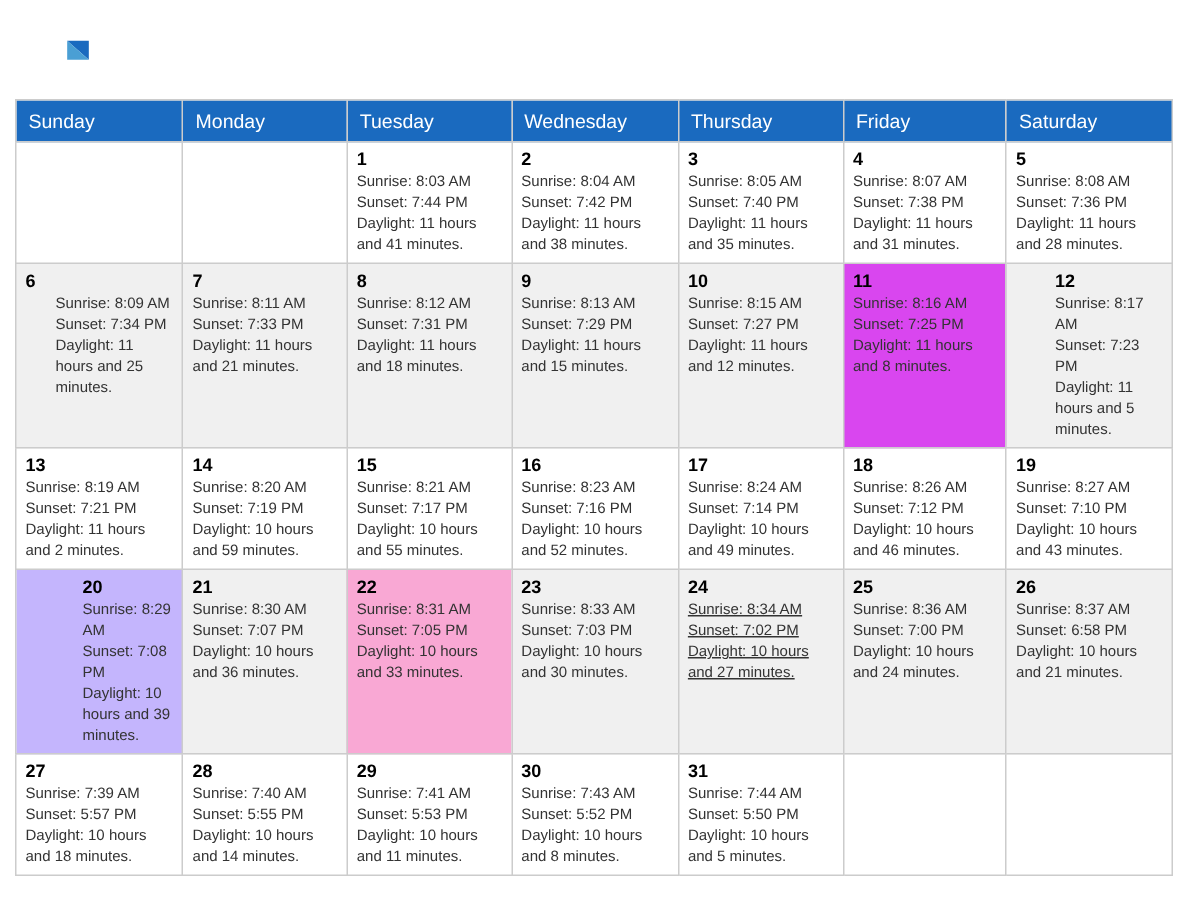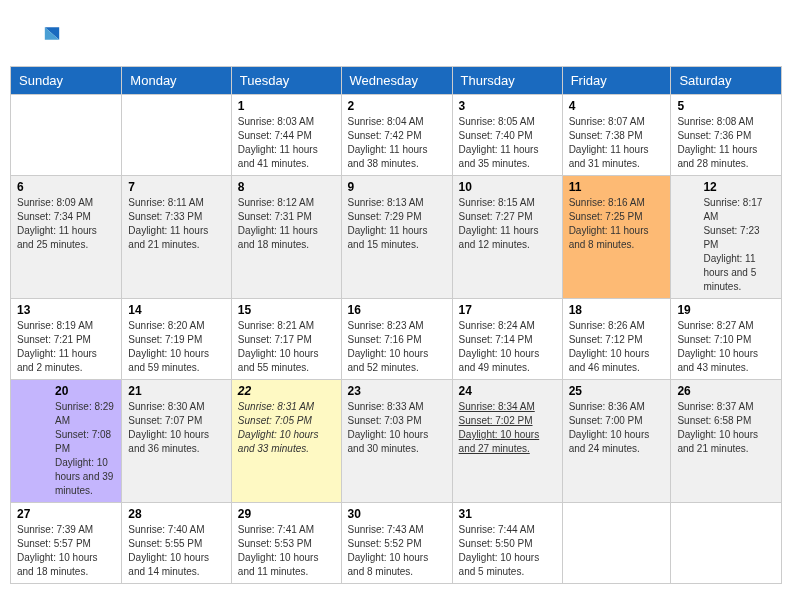--- a/index.html
+++ b/index.html
@@ -158,21 +158,21 @@
         <td>
           <span class="day-num">5</span>
           <div class="day-info" style="white-space: pre-line;">Sunrise: 8:08 AM
 Sunset: 7:36 PM
 Daylight: 11 hours and 28 minutes.</div>
         </td>
       </tr>
       <tr style="background: rgb(240, 240, 240);">
         <td style="background: rgb(240, 240, 240);">
           <span class="day-num">6</span>
-          <div class="day-info" style="white-space: pre-line;">Sunrise: 8:09 AM
+          <div class="day-info" style="white-space: pre-line; margin-left: 20px;">Sunrise: 8:09 AM
 Sunset: 7:34 PM
 Daylight: 11 hours and 25 minutes.</div>
         </td>
         <td style="background: rgb(240, 240, 240);">
           <span class="day-num">7</span>
           <div class="day-info" style="white-space: pre-line;">Sunrise: 8:11 AM
 Sunset: 7:33 PM
 Daylight: 11 hours and 21 minutes.</div>
         </td>
         <td style="background: rgb(240, 240, 240);">
@@ -186,21 +186,21 @@
           <div class="day-info" style="white-space: pre-line;">Sunrise: 8:13 AM
 Sunset: 7:29 PM
 Daylight: 11 hours and 15 minutes.</div>
         </td>
         <td style="background: rgb(240, 240, 240); margin-left: 32px;">
           <span class="day-num">10</span>
           <div class="day-info" style="white-space: pre-line;">Sunrise: 8:15 AM
 Sunset: 7:27 PM
 Daylight: 11 hours and 12 minutes.</div>
         </td>
-        <td style="background: #fdba74;">
+        <td style="background: #d946ef;">
           <span class="day-num">11</span>
           <div class="day-info" style="white-space: pre-line;">Sunrise: 8:16 AM
 Sunset: 7:25 PM
 Daylight: 11 hours and 8 minutes.</div>
         </td>
         <td style="background: rgb(240, 240, 240); padding-left: 32px;">
           <span class="day-num">12</span>
           <div class="day-info" style="white-space: pre-line;">Sunrise: 8:17 AM
 Sunset: 7:23 PM
 Daylight: 11 hours and 5 minutes.</div>
@@ -256,21 +256,21 @@
           <div class="day-info" style="white-space: pre-line;">Sunrise: 8:29 AM
 Sunset: 7:08 PM
 Daylight: 10 hours and 39 minutes.</div>
         </td>
         <td style="background: rgb(240, 240, 240);">
           <span class="day-num">21</span>
           <div class="day-info" style="white-space: pre-line;">Sunrise: 8:30 AM
 Sunset: 7:07 PM
 Daylight: 10 hours and 36 minutes.</div>
         </td>
-        <td style="background: #fef9c3; font-style: italic;">
+        <td style="background: #f9a8d4;">
           <span class="day-num">22</span>
           <div class="day-info" style="white-space: pre-line;">Sunrise: 8:31 AM
 Sunset: 7:05 PM
 Daylight: 10 hours and 33 minutes.</div>
         </td>
         <td style="background: rgb(240, 240, 240);">
           <span class="day-num">23</span>
           <div class="day-info" style="white-space: pre-line;">Sunrise: 8:33 AM
 Sunset: 7:03 PM
 Daylight: 10 hours and 30 minutes.</div>

